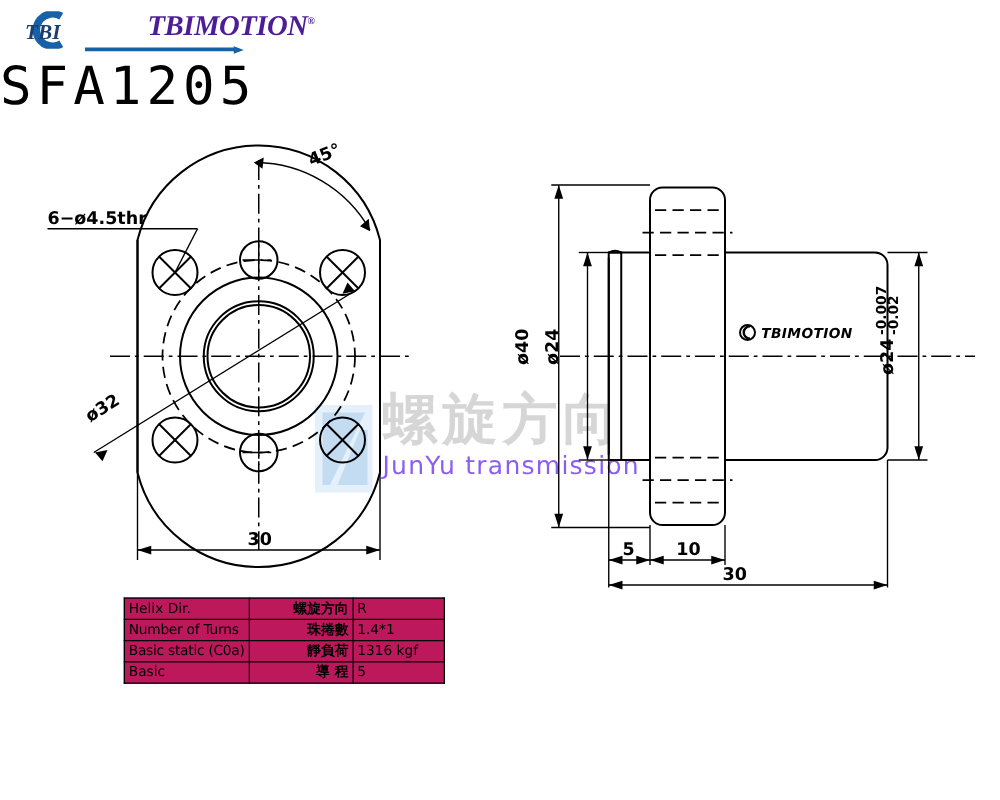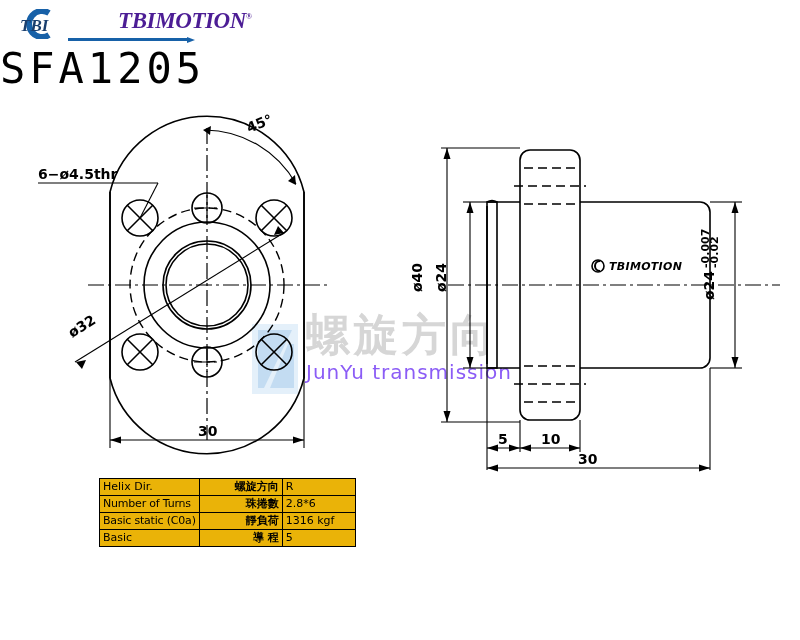--- a/index.html
+++ b/index.html
@@ -114,21 +114,21 @@
   .cen  { stroke: #000; stroke-width: 1.2; fill: none; stroke-dasharray: 16 4 3 4; }
   .dim  { stroke: #000; stroke-width: 1.1; fill: none; }
   .txt  { font-family: "DejaVu Sans", sans-serif; font-size: 14px; fill: #000; font-weight: bold; }
   .txtS { font-family: "DejaVu Sans", sans-serif; font-size: 11px; fill: #000; font-weight: bold; }
 
   
   .spec-table {
     position: absolute;
     left: 99px; top: 478px;
     border-collapse: collapse;
-    background: #eab308;
+    background: #be185d;
   }
   .spec-table td {
     border: 1.6px solid #000;
     height: 16px;
     padding: 0 3px;
     font-family: "DejaVu Sans", sans-serif;
     font-size: 11px;
     line-height: 14px;
     white-space: nowrap;
     color: #000;
@@ -309,21 +309,21 @@
   <table class="spec-table">
     <tbody>
       <tr>
         <td class="col-en">Helix  Dir.</td>
         <td class="col-cn">螺旋方向</td>
         <td class="col-val">R</td>
       </tr>
       <tr>
         <td class="col-en tight">Number of Turns</td>
         <td class="col-cn">珠捲數</td>
-        <td class="col-val">2.8*6</td>
+        <td class="col-val">1.4*1</td>
       </tr>
       <tr>
         <td class="col-en tight">Basic static (C0a)</td>
         <td class="col-cn">靜負荷</td>
         <td class="col-val">1316 kgf</td>
       </tr>
       <tr>
         <td class="col-en">Basic</td>
         <td class="col-cn">導  程</td>
         <td class="col-val">5</td>

